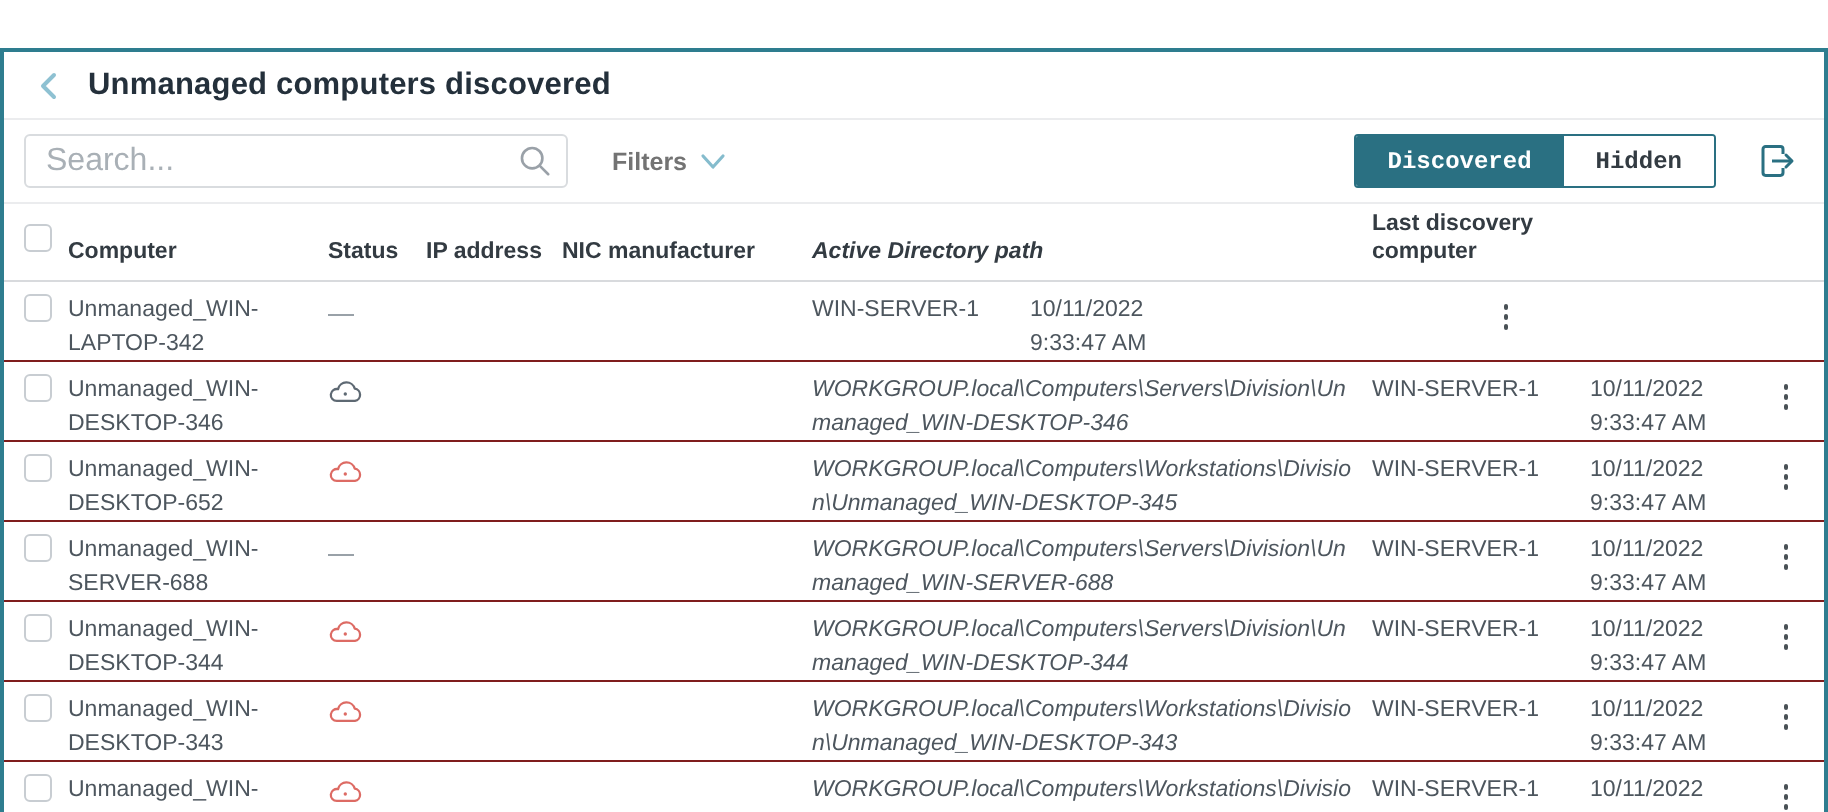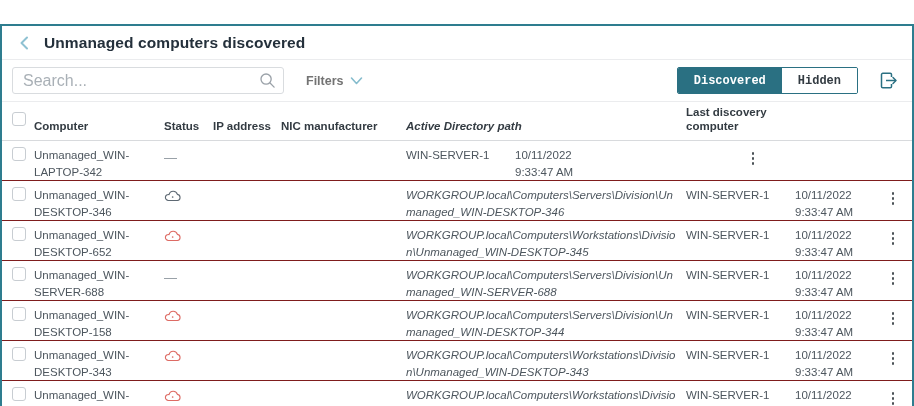--- a/index.html
+++ b/index.html
@@ -362,21 +362,21 @@
               <i></i>
               <i></i>
             </span>
     </span>
   </div>
 
   <div class="trow">
     <span class="cell col-check">
       <input type="checkbox" class="checkbox" style="">
     </span>
-    <span class="cell col-computer">Unmanaged_WIN-DESKTOP-158</span>
+    <span class="cell col-computer">Unmanaged_WIN-DESKTOP-344</span>
     <span class="cell col-status">
             <svg class="cloud red" width="17" height="13" viewBox="0 0 24 17" fill="none">
               <path d="M19 15.5H6.2a4.2 4.2 0 1 1 .9-8.3A6.1 6.1 0 0 1 18.9 6.9a4.35 4.35 0 0 1 .1 8.6z" stroke="currentColor" stroke-width="1.6" stroke-linejoin="round"></path>
               <circle cx="12.2" cy="10.6" r="1.2" fill="currentColor"></circle>
             </svg>
           </span>
     <span class="cell col-ip"></span>
     <span class="cell col-nic"></span>
     <span class="cell col-ad">WORKGROUP.local\Computers\Servers\Division\Unmanaged_WIN-DESKTOP-344</span>
     <span class="cell col-disc">WIN-SERVER-1</span>

